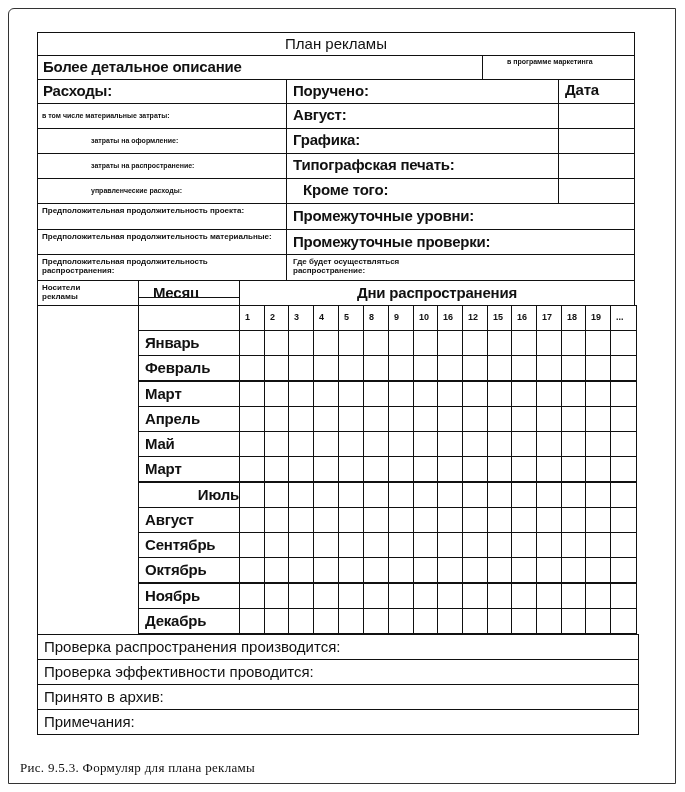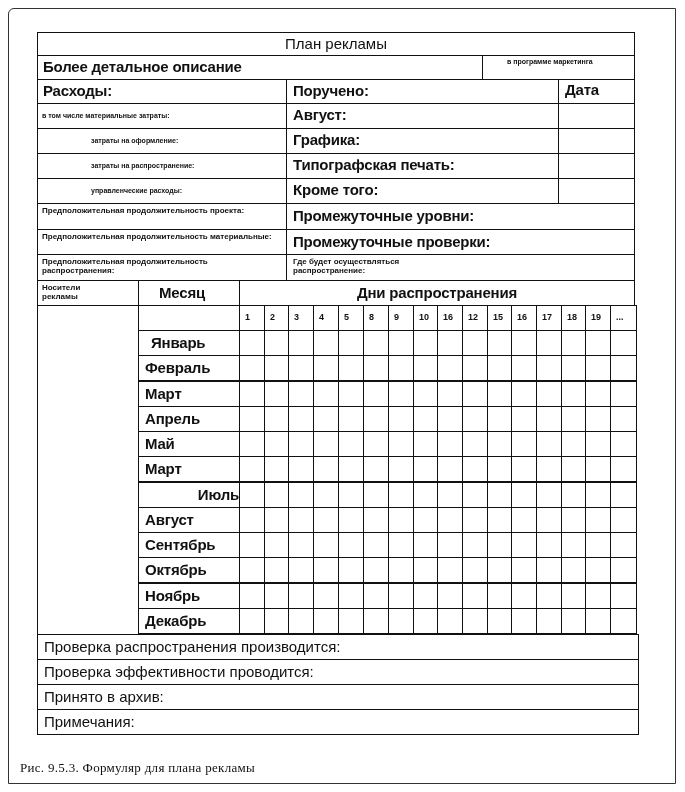--- a/index.html
+++ b/index.html
@@ -60,21 +60,21 @@
 
   <div class="cell t-big" style="left:286px;top:103px;width:274px;height:26px;padding-left:6px;line-height:22px;">
     <span>Август:</span>
   </div>
   <div class="cell t-big" style="left:286px;top:128px;width:274px;height:26px;padding-left:6px;line-height:22px;">
     <span>Графика:</span>
   </div>
   <div class="cell t-big" style="left:286px;top:153px;width:274px;height:26px;padding-left:6px;line-height:22px;">
     <span>Типографская печать:</span>
   </div>
-  <div class="cell t-big" style="left:286px;top:178px;width:274px;height:26px;padding-left:6px;line-height:22px;">
+  <div class="cell t-big" style="left:286px;top:178px;width:274px;height:26px;padding-left:16px;line-height:22px;">
     <span>Кроме того:</span>
   </div>
 
   <div class="cell" style="left:558px;top:103px;width:77px;height:26px;"></div>
   <div class="cell" style="left:558px;top:128px;width:77px;height:26px;"></div>
   <div class="cell" style="left:558px;top:153px;width:77px;height:26px;"></div>
   <div class="cell" style="left:558px;top:178px;width:77px;height:26px;"></div>
 
   <div class="cell t-small" style="left:37px;top:203px;width:250px;height:27px;padding:2px 4px;">
     <span>Предположительная продолжительность проекта:</span>
@@ -92,21 +92,21 @@
   <div class="cell t-big" style="left:286px;top:229px;width:349px;height:26px;padding-left:6px;line-height:24px;">
     <span>Промежуточные проверки:</span>
   </div>
   <div class="cell t-small" style="left:286px;top:254px;width:349px;height:27px;padding:2px 6px;width:349px;">
     <span style="display:block;width:120px;">Где будет осуществляться распространение:</span>
   </div>
 
   <div class="cell t-small" style="left:37px;top:280px;width:102px;height:26px;padding:2px 4px;">
     <span style="display:block;width:60px;">Носители рекламы</span>
   </div>
-  <div class="cell t-big" style="left:138px;top:280px;width:102px;height:26px;padding-left:20px;line-height:23px;">
+  <div class="cell t-big" style="left:138px;top:280px;width:102px;height:18px;padding-left:14px;line-height:23px;">
     <span>Месяц</span>
   </div>
   <div class="cell t-big" style="left:239px;top:280px;width:396px;height:26px;text-align:center;line-height:23px;">
     <span>Дни распространения</span>
   </div>
 
   <div class="cell" style="left:37px;top:305px;width:102px;height:330px;"></div>
 
   <div class="cell" style="left:138px;top:305px;width:102px;height:26px;"></div>
 
@@ -122,21 +122,21 @@
       <div class="cell t-day" style="left: 437px; top: 305px; width: 26px; height: 26px; padding-left: 5px; line-height: 23px;"><span>16</span></div>
       <div class="cell t-day" style="left: 462px; top: 305px; width: 26px; height: 26px; padding-left: 5px; line-height: 23px;"><span>12</span></div>
       <div class="cell t-day" style="left: 487px; top: 305px; width: 25px; height: 26px; padding-left: 5px; line-height: 23px;"><span>15</span></div>
       <div class="cell t-day" style="left: 511px; top: 305px; width: 26px; height: 26px; padding-left: 5px; line-height: 23px;"><span>16</span></div>
       <div class="cell t-day" style="left: 536px; top: 305px; width: 26px; height: 26px; padding-left: 5px; line-height: 23px;"><span>17</span></div>
       <div class="cell t-day" style="left: 561px; top: 305px; width: 25px; height: 26px; padding-left: 5px; line-height: 23px;"><span>18</span></div>
       <div class="cell t-day" style="left: 585px; top: 305px; width: 26px; height: 26px; padding-left: 5px; line-height: 23px;"><span>19</span></div>
       <div class="cell t-day" style="left: 610px; top: 305px; width: 27px; height: 26px; padding-left: 5px; line-height: 23px;"><span>...</span></div>
     </div>
   <div id="month-rows">
-      <div class="cell t-big" style="left: 138px; top: 330px; width: 102px; height: 26px; padding-left: 12px; line-height: 23px;"><span>Январь</span></div>
+      <div class="cell t-big" style="left: 138px; top: 330px; width: 102px; height: 26px; padding-left: 6px; line-height: 23px;"><span>Январь</span></div>
       <div class="cell" style="left: 239px; top: 330px; width: 26px; height: 26px;"></div>
       <div class="cell" style="left: 264px; top: 330px; width: 25px; height: 26px;"></div>
       <div class="cell" style="left: 288px; top: 330px; width: 26px; height: 26px;"></div>
       <div class="cell" style="left: 313px; top: 330px; width: 26px; height: 26px;"></div>
       <div class="cell" style="left: 338px; top: 330px; width: 26px; height: 26px;"></div>
       <div class="cell" style="left: 363px; top: 330px; width: 26px; height: 26px;"></div>
       <div class="cell" style="left: 388px; top: 330px; width: 26px; height: 26px;"></div>
       <div class="cell" style="left: 413px; top: 330px; width: 25px; height: 26px;"></div>
       <div class="cell" style="left: 437px; top: 330px; width: 26px; height: 26px;"></div>
       <div class="cell" style="left: 462px; top: 330px; width: 26px; height: 26px;"></div>

